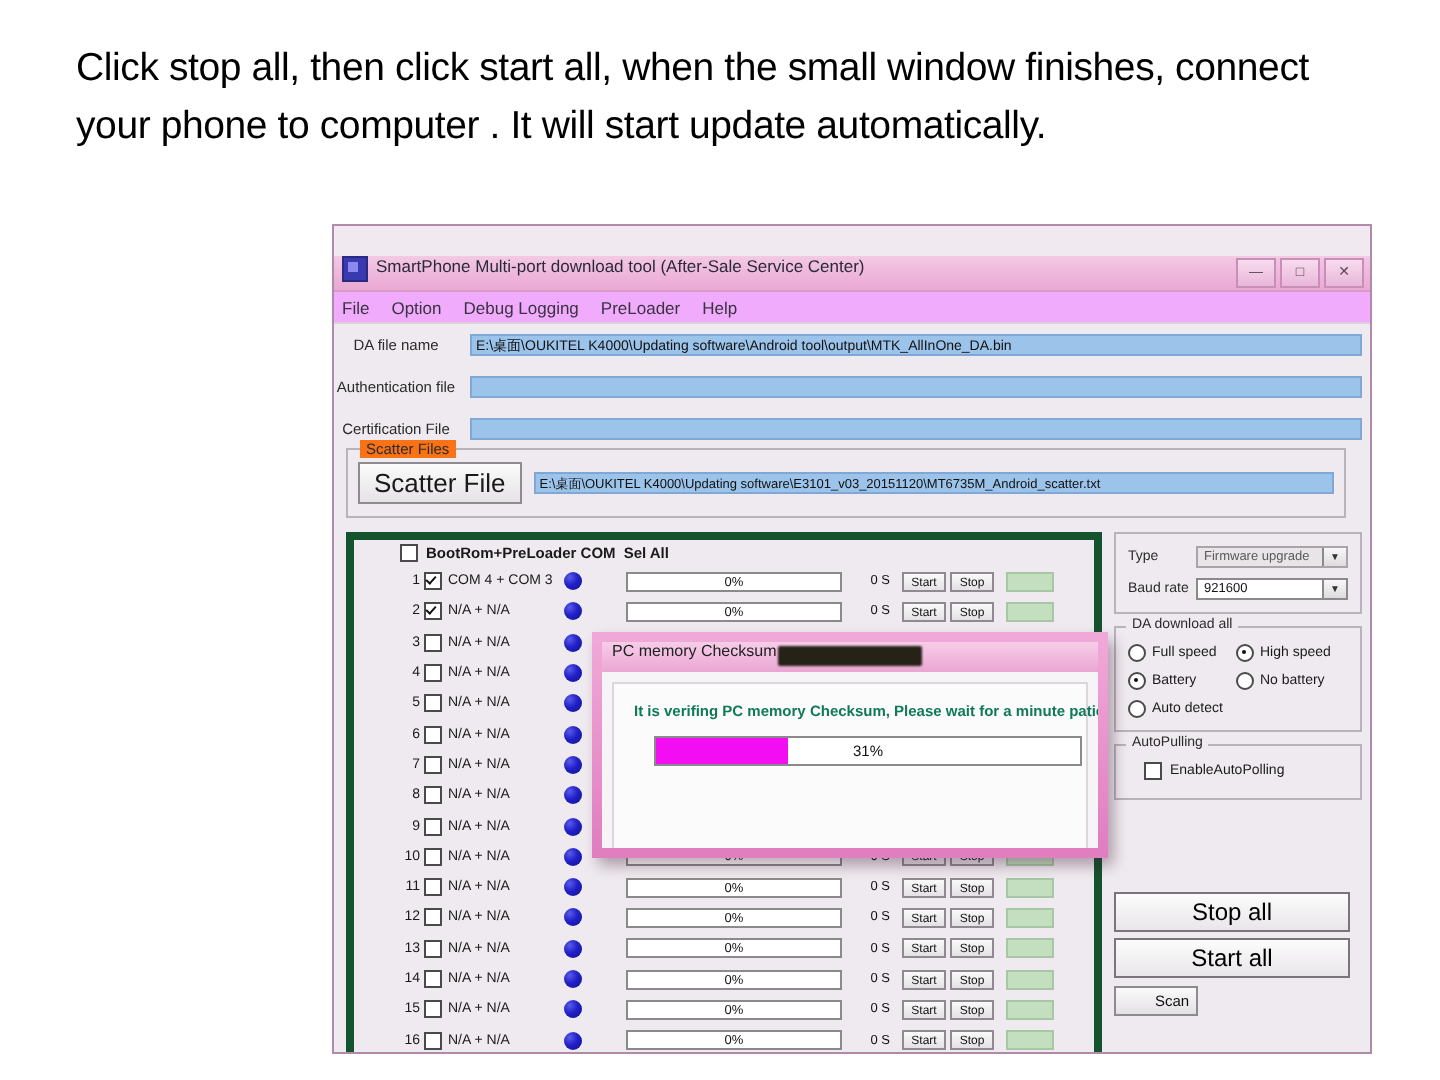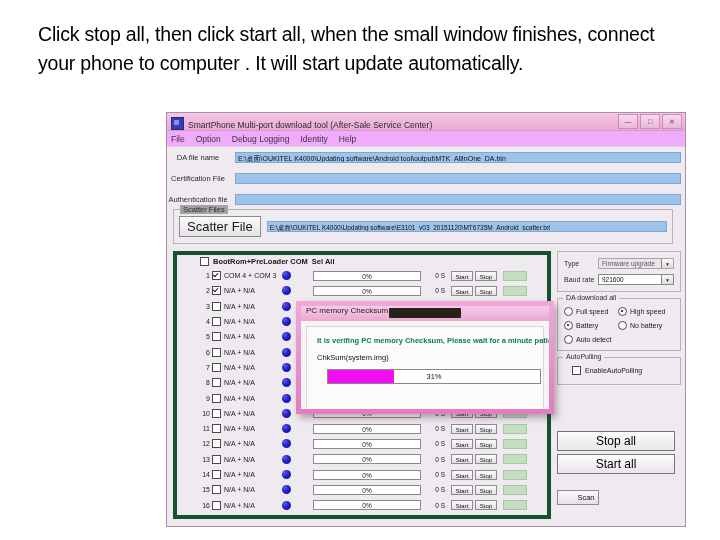--- a/index.html
+++ b/index.html
@@ -30,21 +30,21 @@
     background: #f0e9ef;
     border: 1px solid #b08aa8;
     box-sizing: border-box;
     overflow: hidden;
   }
   .titlebar {
     position: relative;
     height: 17px;
     background: linear-gradient(to bottom, #f3c9e4 0%, #efb9dd 45%, #eaa9d4 100%);
     border-bottom: 1px solid #d79cc4;
-    display: flex; align-items: flex-end;
+    display: flex; align-items: flex-start; margin-top: 15px;
   }
   .tb-icon {
     width: 11px; height: 11px; margin-left: 4px; margin-right: 4px;
     background: #3a3ab0;
     border: 1px solid #2a2a80;
     position: relative; flex: none;
   }
   .tb-icon:after{
     content:""; position:absolute; left:2px; top:2px; width:5px;height:5px;
     background:#8a8aee;
@@ -89,21 +89,21 @@
     background:#9cc3ea; border:1px solid #7fa9d4;
     font-size:7px; color:#111; line-height:11px;
     padding-left:2px; overflow:hidden; white-space:nowrap;
     box-sizing:border-box;
   }
   .groupbox {
     position:absolute; left:6px; top:62px; width:500px; height:35px;
     border:1px solid #b9b2bb; box-sizing:border-box;
   }
   .gb-legend {
-    position:absolute; left:6px; top:-5px; background:#a3a3a3;
+    position:absolute; left:6px; top:-5px; background:#f97316;
     padding:0 3px; font-size:7.5px; color:#2b2b2b;
   }
   .scatter-row { display:flex; align-items:center; height:100%; padding:0 5px; }
   .btn-small {
     background: linear-gradient(to bottom,#fbfbfb,#e6e3e6);
     border:1px solid #8f8a90; font-size:13px; color:#1a1a1a;
     padding:2px 7px; white-space:nowrap; box-sizing:border-box;
   }
   .scatter-input {
     flex:1; margin-left:6px; height:11px;
@@ -193,21 +193,21 @@
   .chk-row { display:flex; align-items:center; font-size:7px; color:#1a1a1a; padding-left:8px;}
 
   .big-btn {
     width:118px; height:20px; margin-bottom:3px;
     background: linear-gradient(to bottom,#fcfcfc,#e9e6e9);
     border:1px solid #7a757b; box-sizing:border-box;
     display:flex; align-items:center; justify-content:center;
     font-size:12px; color:#000;
   }
   .scan-btn {
-    width:42px; height:15px; margin-top:16px;
+    width:42px; height:15px; margin-top:4px;
     background: linear-gradient(to bottom,#fafafa,#e4e1e4);
     border:1px solid #8f8a90; box-sizing:border-box;
     display:flex; align-items:center; justify-content:center;
     font-size:7.5px; color:#111;padding-left:16px;
   }
 
   
   .dialog {
     position:absolute; left:129px; top:154px; width:258px; height:113px;
     border:5px solid; border-image: linear-gradient(to bottom,#f0a8d8,#e07ec0) 1;
@@ -266,37 +266,37 @@
         <div class="tb-btn">—</div>
         <div class="tb-btn">□</div>
         <div class="tb-btn">✕</div>
       </div>
     </div>
 
     <div class="menubar">
       <span class="menu-item">File</span>
       <span class="menu-item">Option</span>
       <span class="menu-item">Debug Logging</span>
-      <span class="menu-item">Identity</span>
+      <span class="menu-item">PreLoader</span>
       <span class="menu-item">Help</span>
     </div>
 
     <div class="client">
 
       <div class="filefields">
         <div class="frow">
           <div class="flabel">DA file name</div>
           <div class="finput">E:\桌面\OUKITEL K4000\Updating software\Android tool\output\MTK_AllInOne_DA.bin</div>
         </div>
         <div class="frow">
+          <div class="flabel">Authentication file</div>
+          <div class="finput"></div>
+        </div>
+        <div class="frow">
           <div class="flabel">Certification File</div>
-          <div class="finput"></div>
-        </div>
-        <div class="frow">
-          <div class="flabel">Authentication file</div>
           <div class="finput"></div>
         </div>
       </div>
 
       <div class="groupbox">
         <span class="gb-legend">Scatter Files</span>
         <div class="scatter-row">
           <div class="btn-small">Scatter File</div>
           <div class="scatter-input">E:\桌面\OUKITEL K4000\Updating software\E3101_v03_20151120\MT6735M_Android_scatter.txt</div>
         </div>
@@ -552,21 +552,20 @@
         </div>
       </div>
 
       <div class="dialog">
         <div class="dlg-titlebar">
           <span class="dlg-title">PC memory Checksum</span>
           <span class="redaction"></span>
         </div>
         <div class="dlg-body">
           <div class="dlg-msg" style="color: rgb(15, 122, 88);">It is verifing PC memory Checksum, Please wait for a minute  patiently.</div>
-          <div class="dlg-sub">ChkSum(system.img)</div>
           <div class="dlg-progress">
             <div class="fill" id="dlg-fill" style="width: 31%; background: rgb(242, 13, 242);"></div>
             <div class="pct">31%</div>
           </div>
         </div>
       </div>
 
     </div>
   </div>
 </div>

